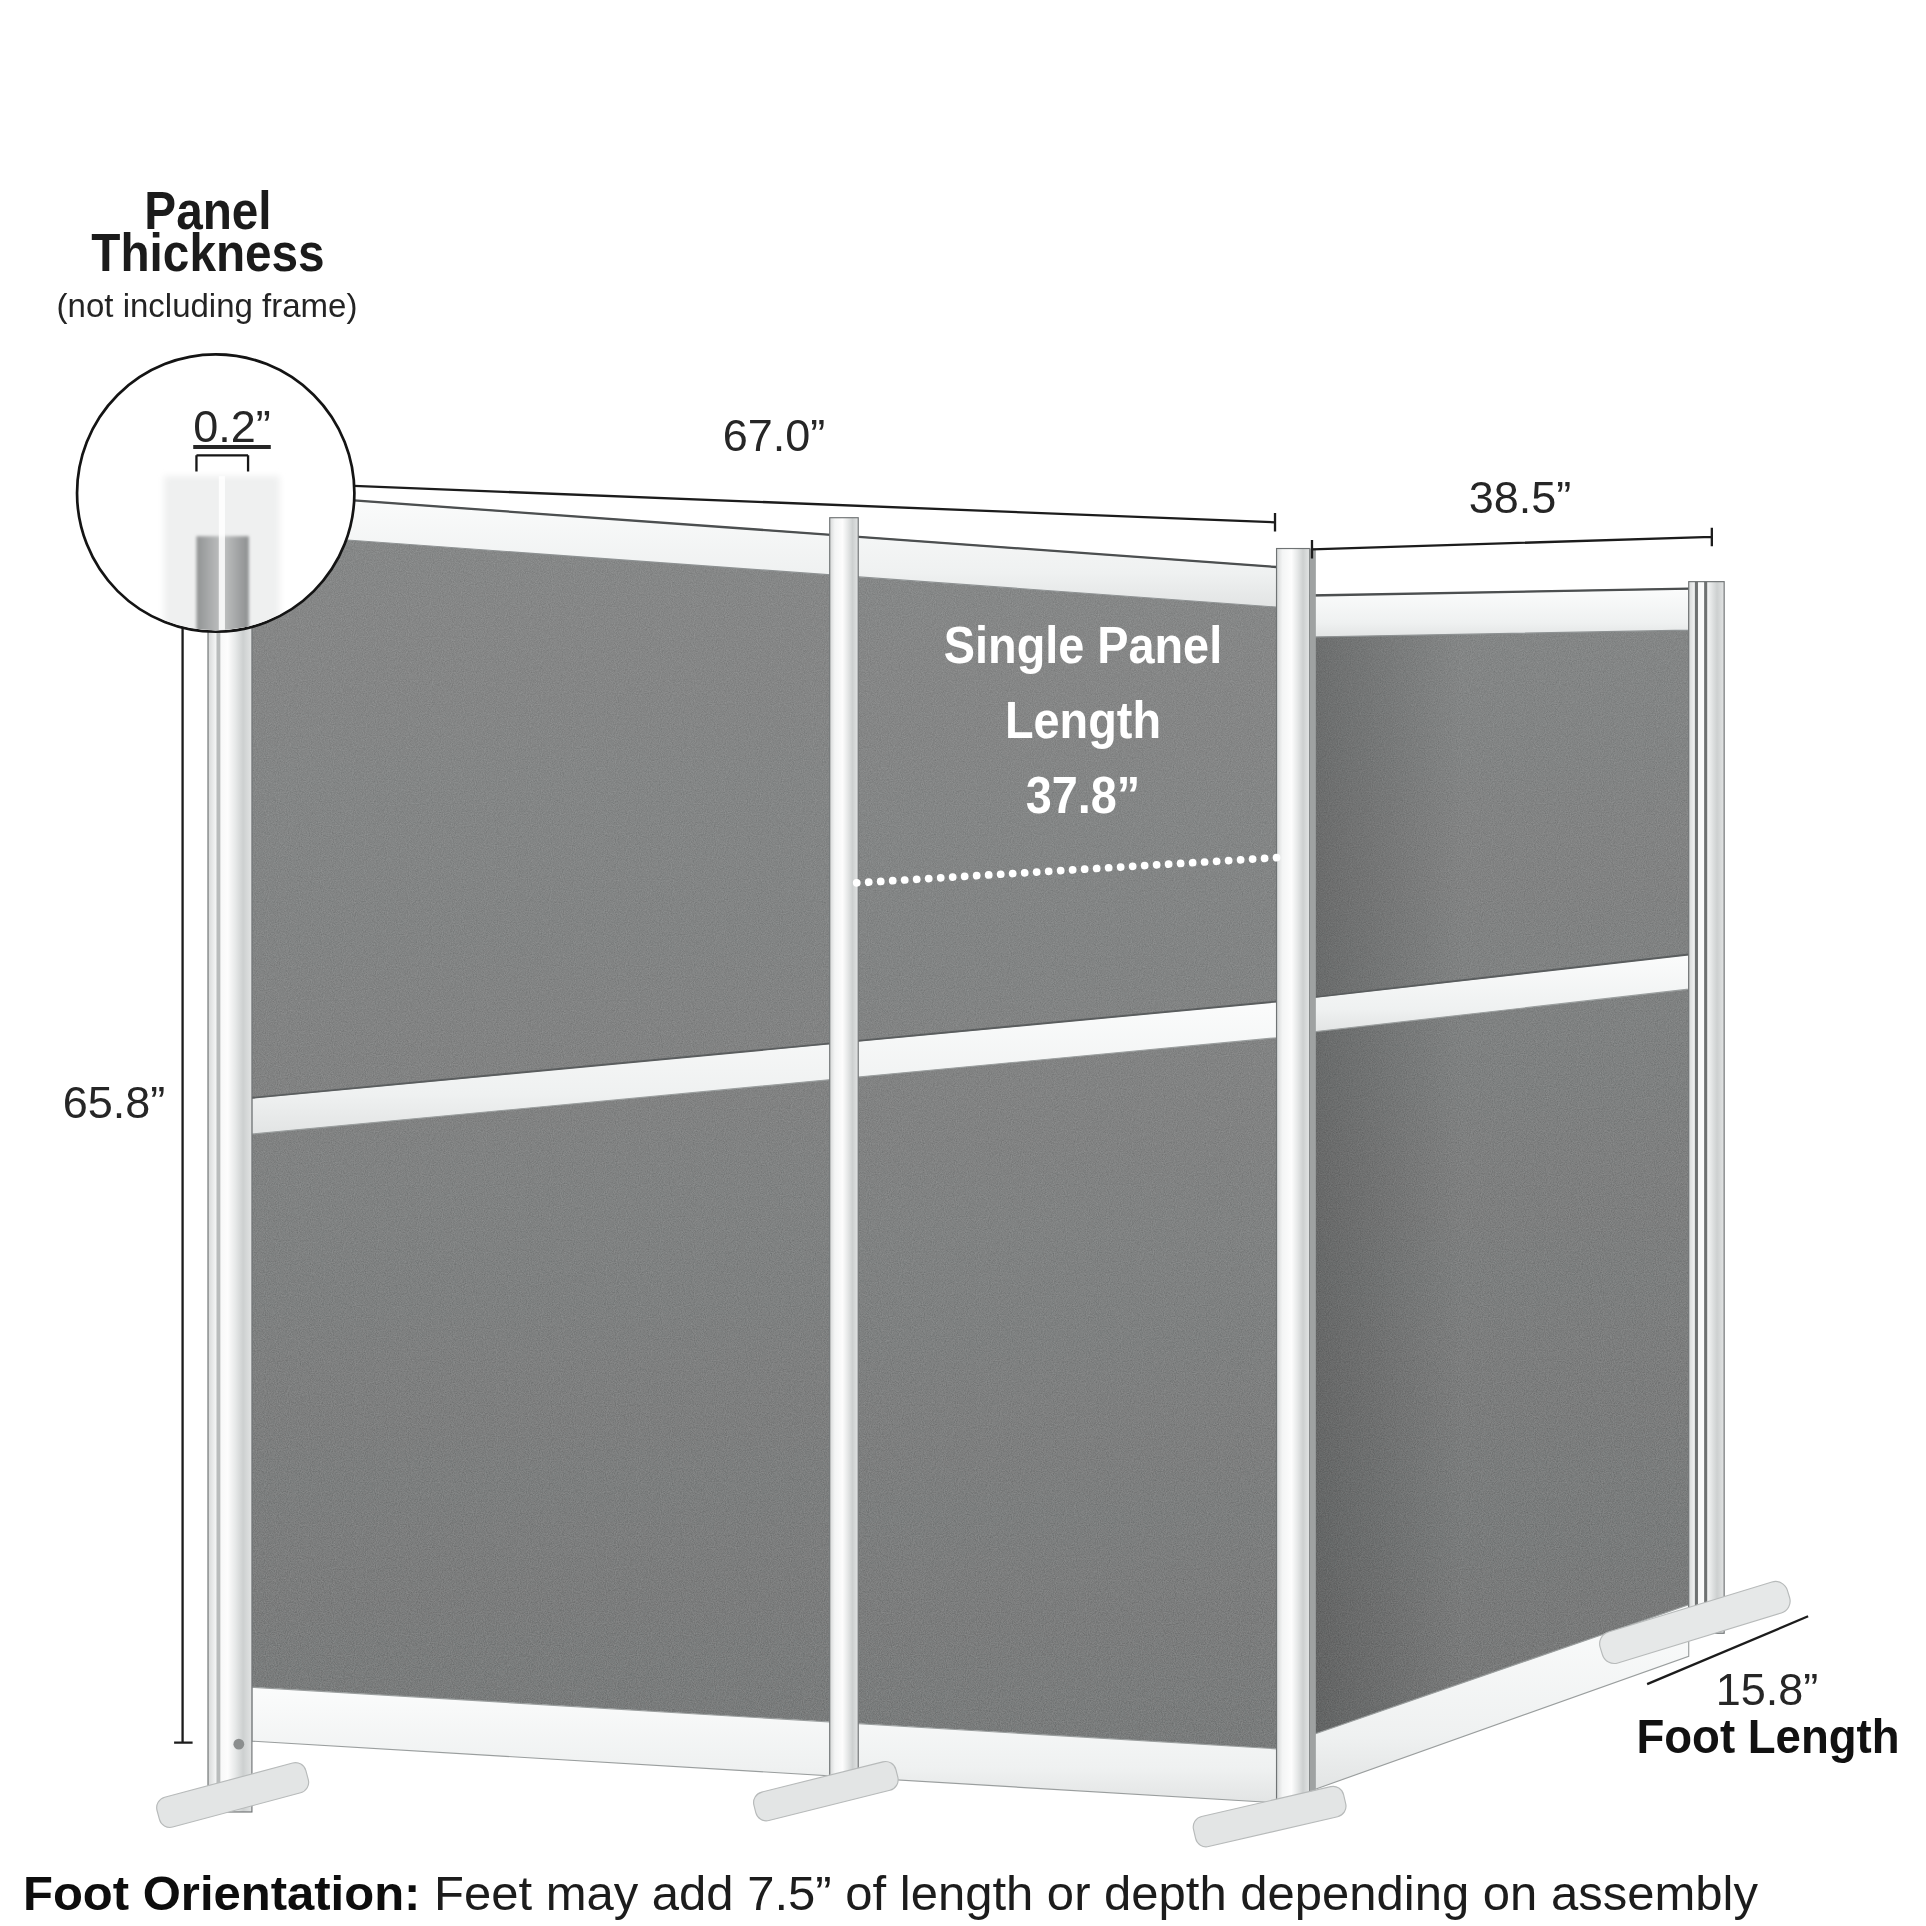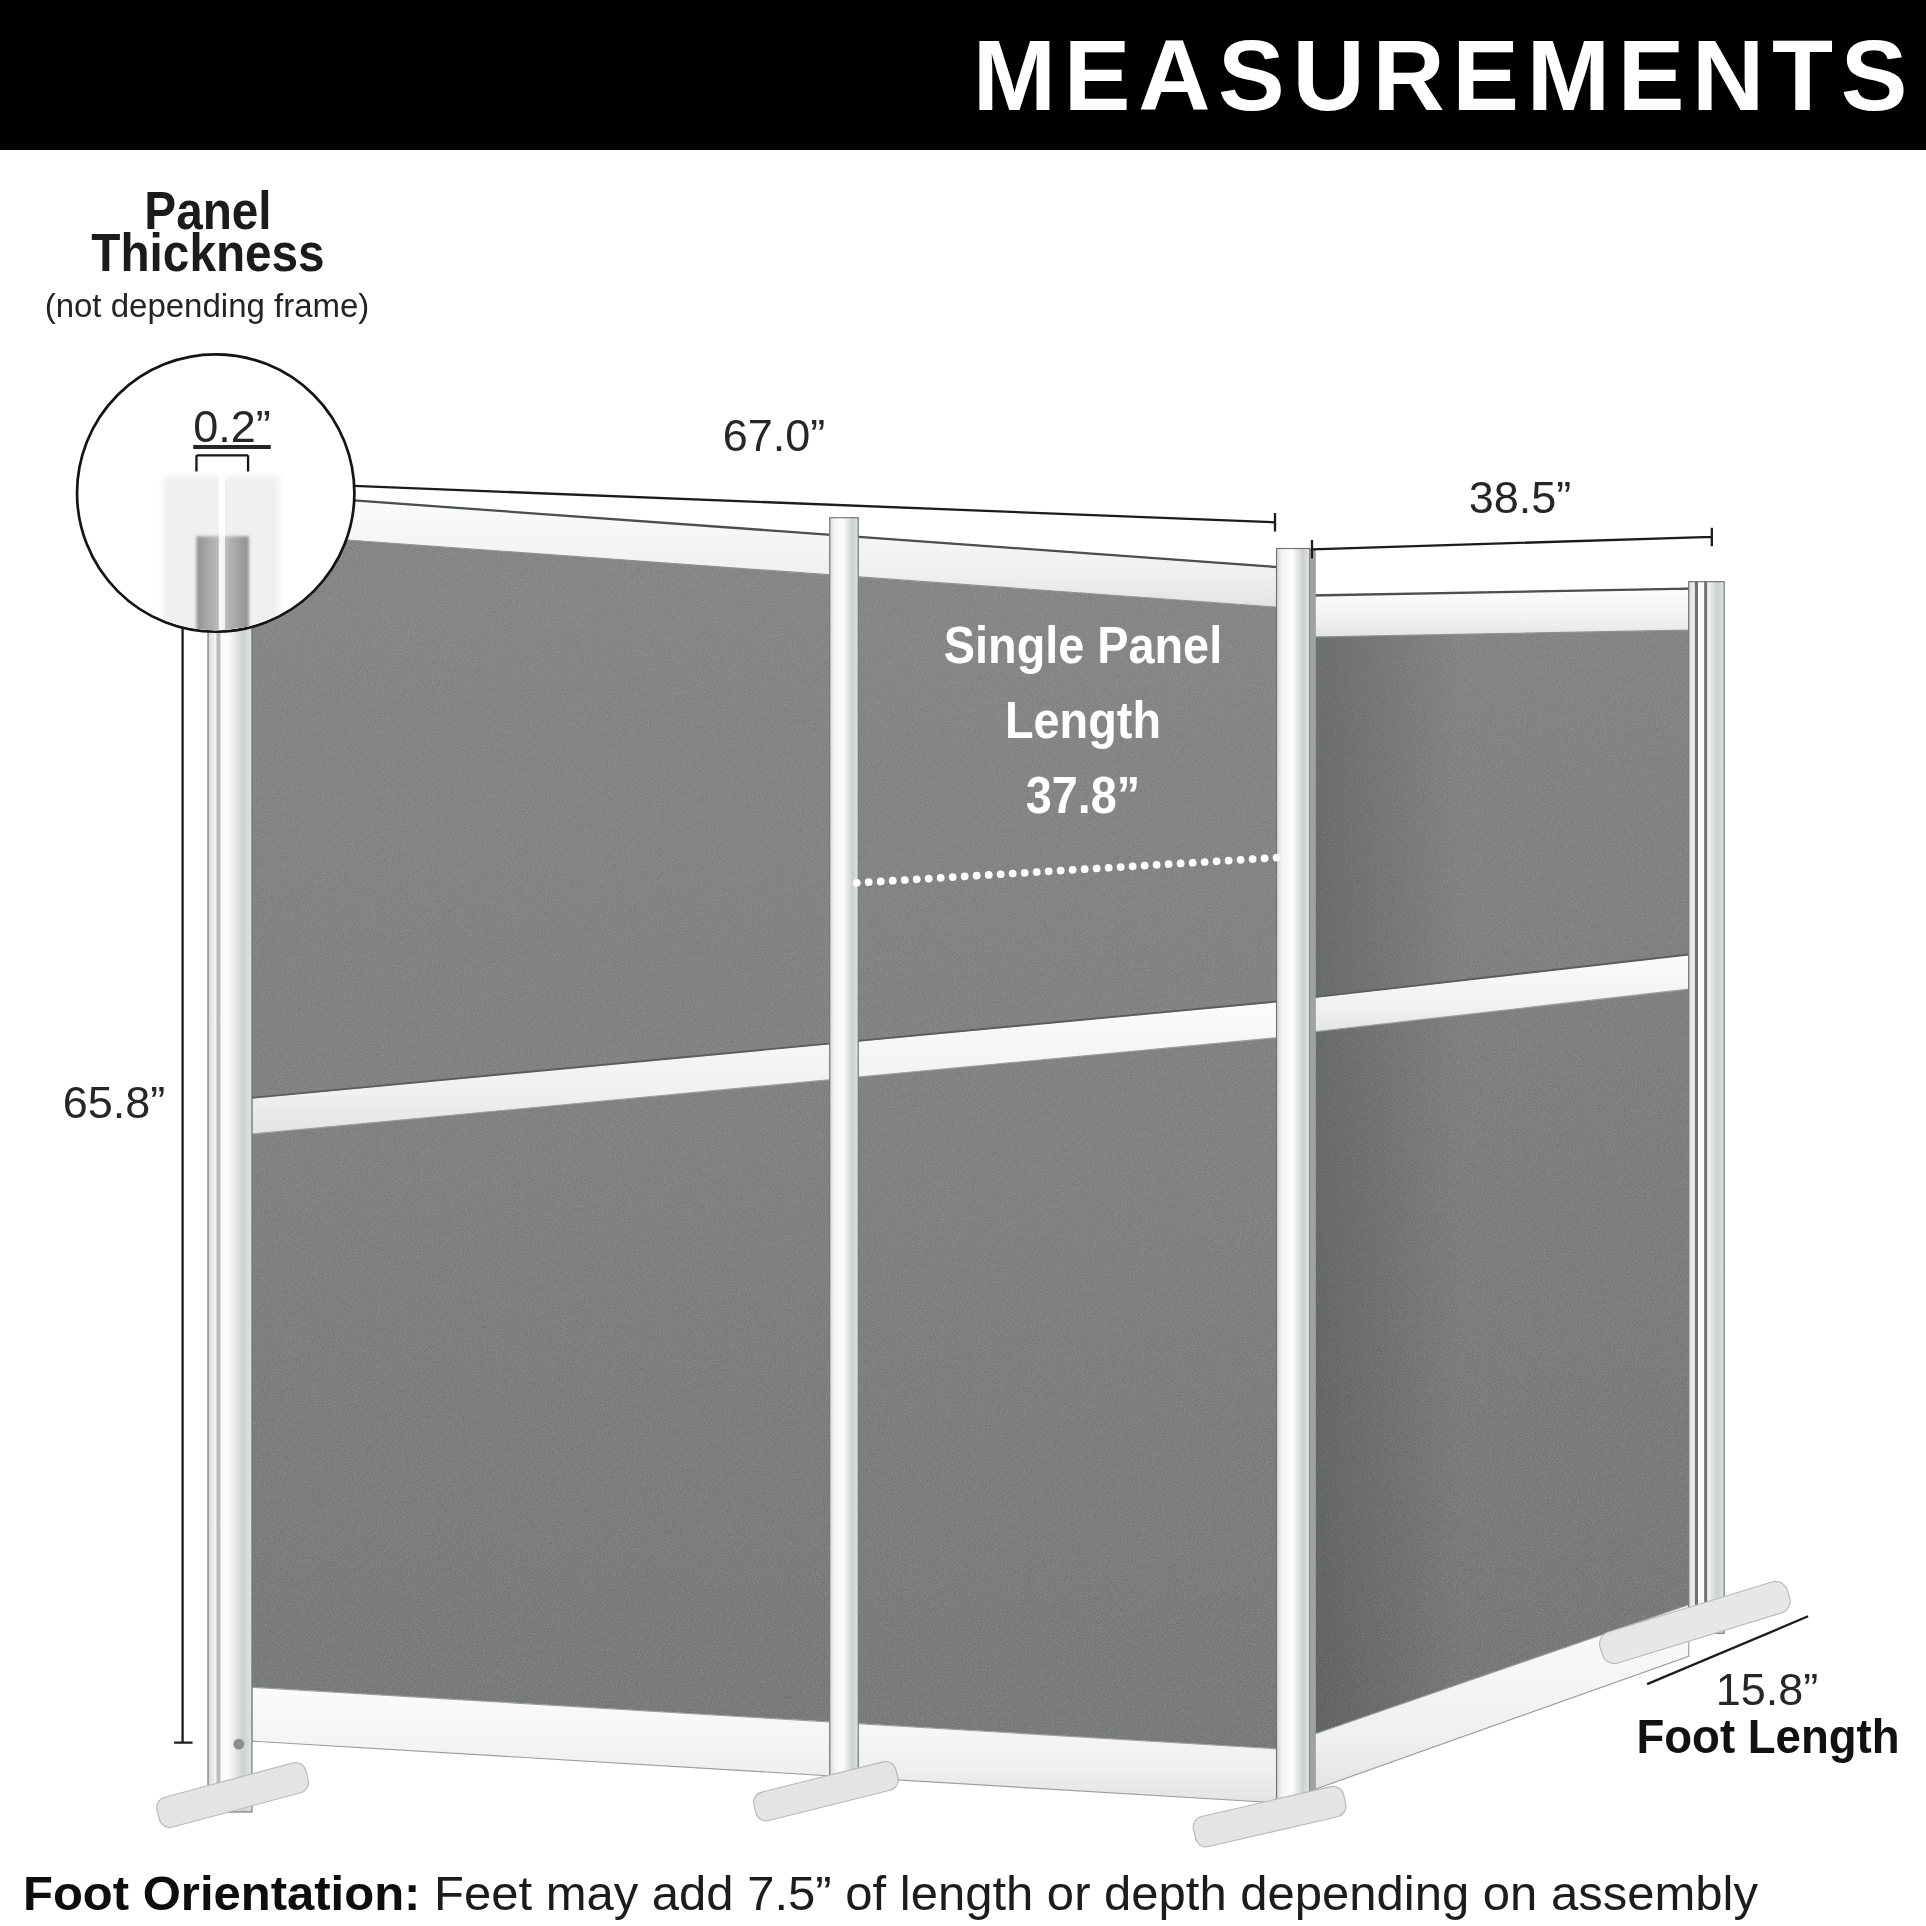--- a/index.html
+++ b/index.html
@@ -154,28 +154,25 @@
     <circle cx="280" cy="640" r="180" fill="#ffffff" stroke="#141414" stroke-width="3.5"></circle>
     <g clip-path="url(#circleClip)">
       <rect x="213" y="618" width="150" height="224" fill="#eff0f0" filter="url(#soft4)"></rect>
       <rect x="255" y="696" width="68" height="146" fill="url(#edgeGrad)" filter="url(#soft2)"></rect>
       <rect x="284" y="618" width="8" height="224" fill="#ffffff" opacity="0.85"></rect>
     </g>
     <path d="M255,591 L322,591 M255,591 L255,612 M322,591 L322,612" stroke="#161616" stroke-width="3" fill="none"></path>
   </g>
 </svg>
 
-<div class="banner">
-  <span class="title">MEASUREMENTS</span>
-</div>
 
 <div class="abs pt-label"><span>Panel</span><br>
 <span>Thickness</span></div>
 
-<div class="abs pt-note">(not depending frame)</div>
+<div class="abs pt-note">(not including frame)</div>
 
 <div class="abs dim ctr c-val">0.2”</div>
 <div class="abs dim ctr d-front">67.0”</div>
 <div class="abs dim ctr d-side">38.5”</div>
 <div class="abs dim ctr d-height">65.8”</div>
 <div class="abs dim ctr d-foot">15.8”</div>
 
 <div class="abs sp-block"><span>Single Panel</span><br>
 <span>Length</span><br>
 <span>37.8”</span></div>

